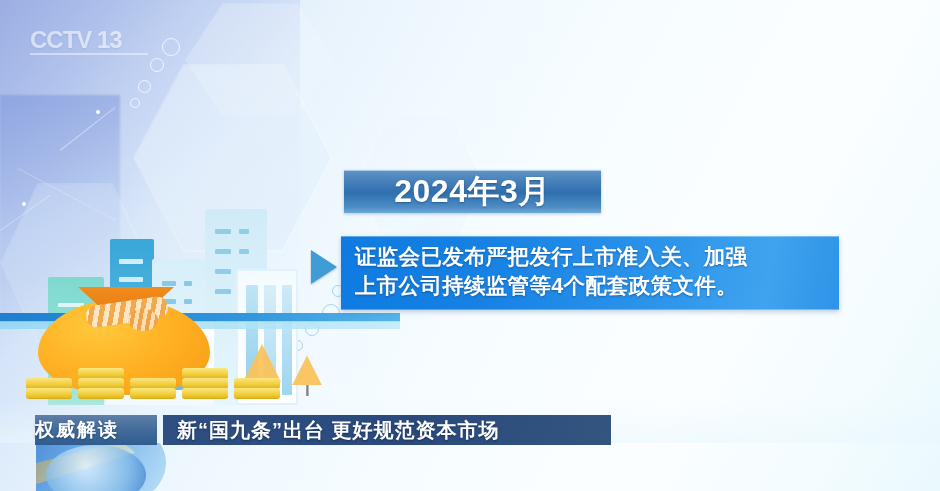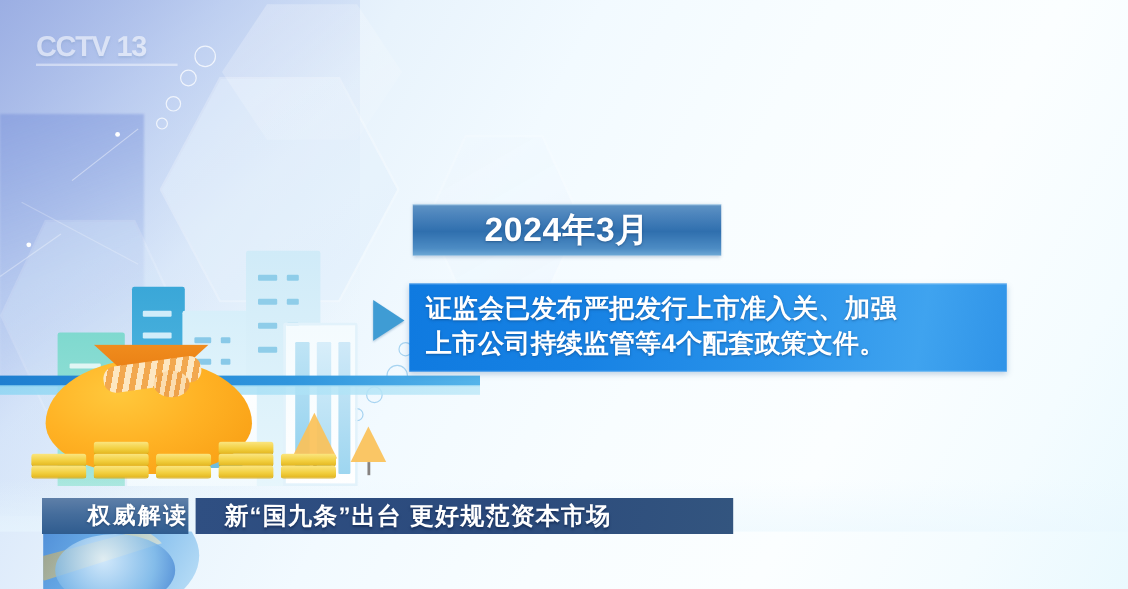--- a/index.html
+++ b/index.html
@@ -64,21 +64,21 @@
   
   .callout{position:absolute;left:341px;top:170px;width:498px;}
   .date-bar{
     position:relative;left:3px;width:257px;height:43px;
     background:linear-gradient(180deg,#5f93c4 0%,#4d85bd 18%,#2f6fae 52%,#4d8cc4 86%,#6ea9d6 100%);
     border-top:1px solid rgba(255,255,255,.45);
     display:flex;align-items:center;justify-content:center;
     box-shadow:0 1px 3px rgba(40,80,130,.3);
   }
   .date-bar span{
-    color:#fff;font-size:28px;font-weight:bold;letter-spacing:.5px;
+    color:#fff;font-size:32px;font-weight:bold;letter-spacing:.5px;
     text-shadow:0 1px 2px rgba(20,60,110,.55);
   }
   .body-box{
     position:relative;margin-top:23px;width:498px;min-height:72px;
     background:linear-gradient(100deg,#0f7ae0 0%,#1782e4 30%,#2a93ea 62%,#3fa3ef 85%,#2f93e8 100%);
     border-top:1px solid rgba(255,255,255,.35);
     border-bottom:1px solid rgba(255,255,255,.3);
     display:flex;flex-direction:column;justify-content:center;
     padding:6px 12px 8px 14px;
     box-shadow:0 2px 5px rgba(20,70,130,.25);
@@ -95,28 +95,28 @@
     filter:drop-shadow(0 1px 1px rgba(30,90,140,.35));
   }
 
   
   .lower{position:absolute;left:0;bottom:0;width:940px;height:92px;}
   .lt-sheen{position:absolute;left:0;bottom:48px;width:940px;height:44px;
     background:linear-gradient(180deg,rgba(255,255,255,0),rgba(233,247,254,.55));}
   .badge{
     position:absolute;left:35px;bottom:46px;width:122px;height:30px;
     background:linear-gradient(180deg,#5e7fa8,#456d9c 45%,#2f5c8f 100%);
-    display:flex;align-items:center;justify-content:flex-end;
+    display:flex;align-items:center;justify-content:flex-start;
   }
   .badge span{color:#fff;font-size:19px;font-weight:bold;letter-spacing:2px;
     text-shadow:0 1px 2px rgba(15,45,85,.6);}
   .subbar{
     position:absolute;left:163px;bottom:46px;width:448px;height:30px;
     background:linear-gradient(100deg,#2f4f82 0%,#2b4a7c 55%,#33557f 100%);
-    display:flex;align-items:center;padding-left:24px;
+    display:flex;align-items:center;padding-left:14px;
   }
   .subbar span{color:#fff;font-size:20px;font-weight:bold;letter-spacing:1px;
     text-shadow:0 1px 2px rgba(10,30,70,.65);white-space:nowrap;}
   .headline{
     position:absolute;left:166px;bottom:2px;
     color:#16277a;font-size:33px;font-weight:bold;letter-spacing:1.5px;white-space:nowrap;
     -webkit-text-stroke:1.2px #ffffff;
     text-shadow:0 2px 3px rgba(255,255,255,.95),0 0 2px #fff;
   }
   .globe{

